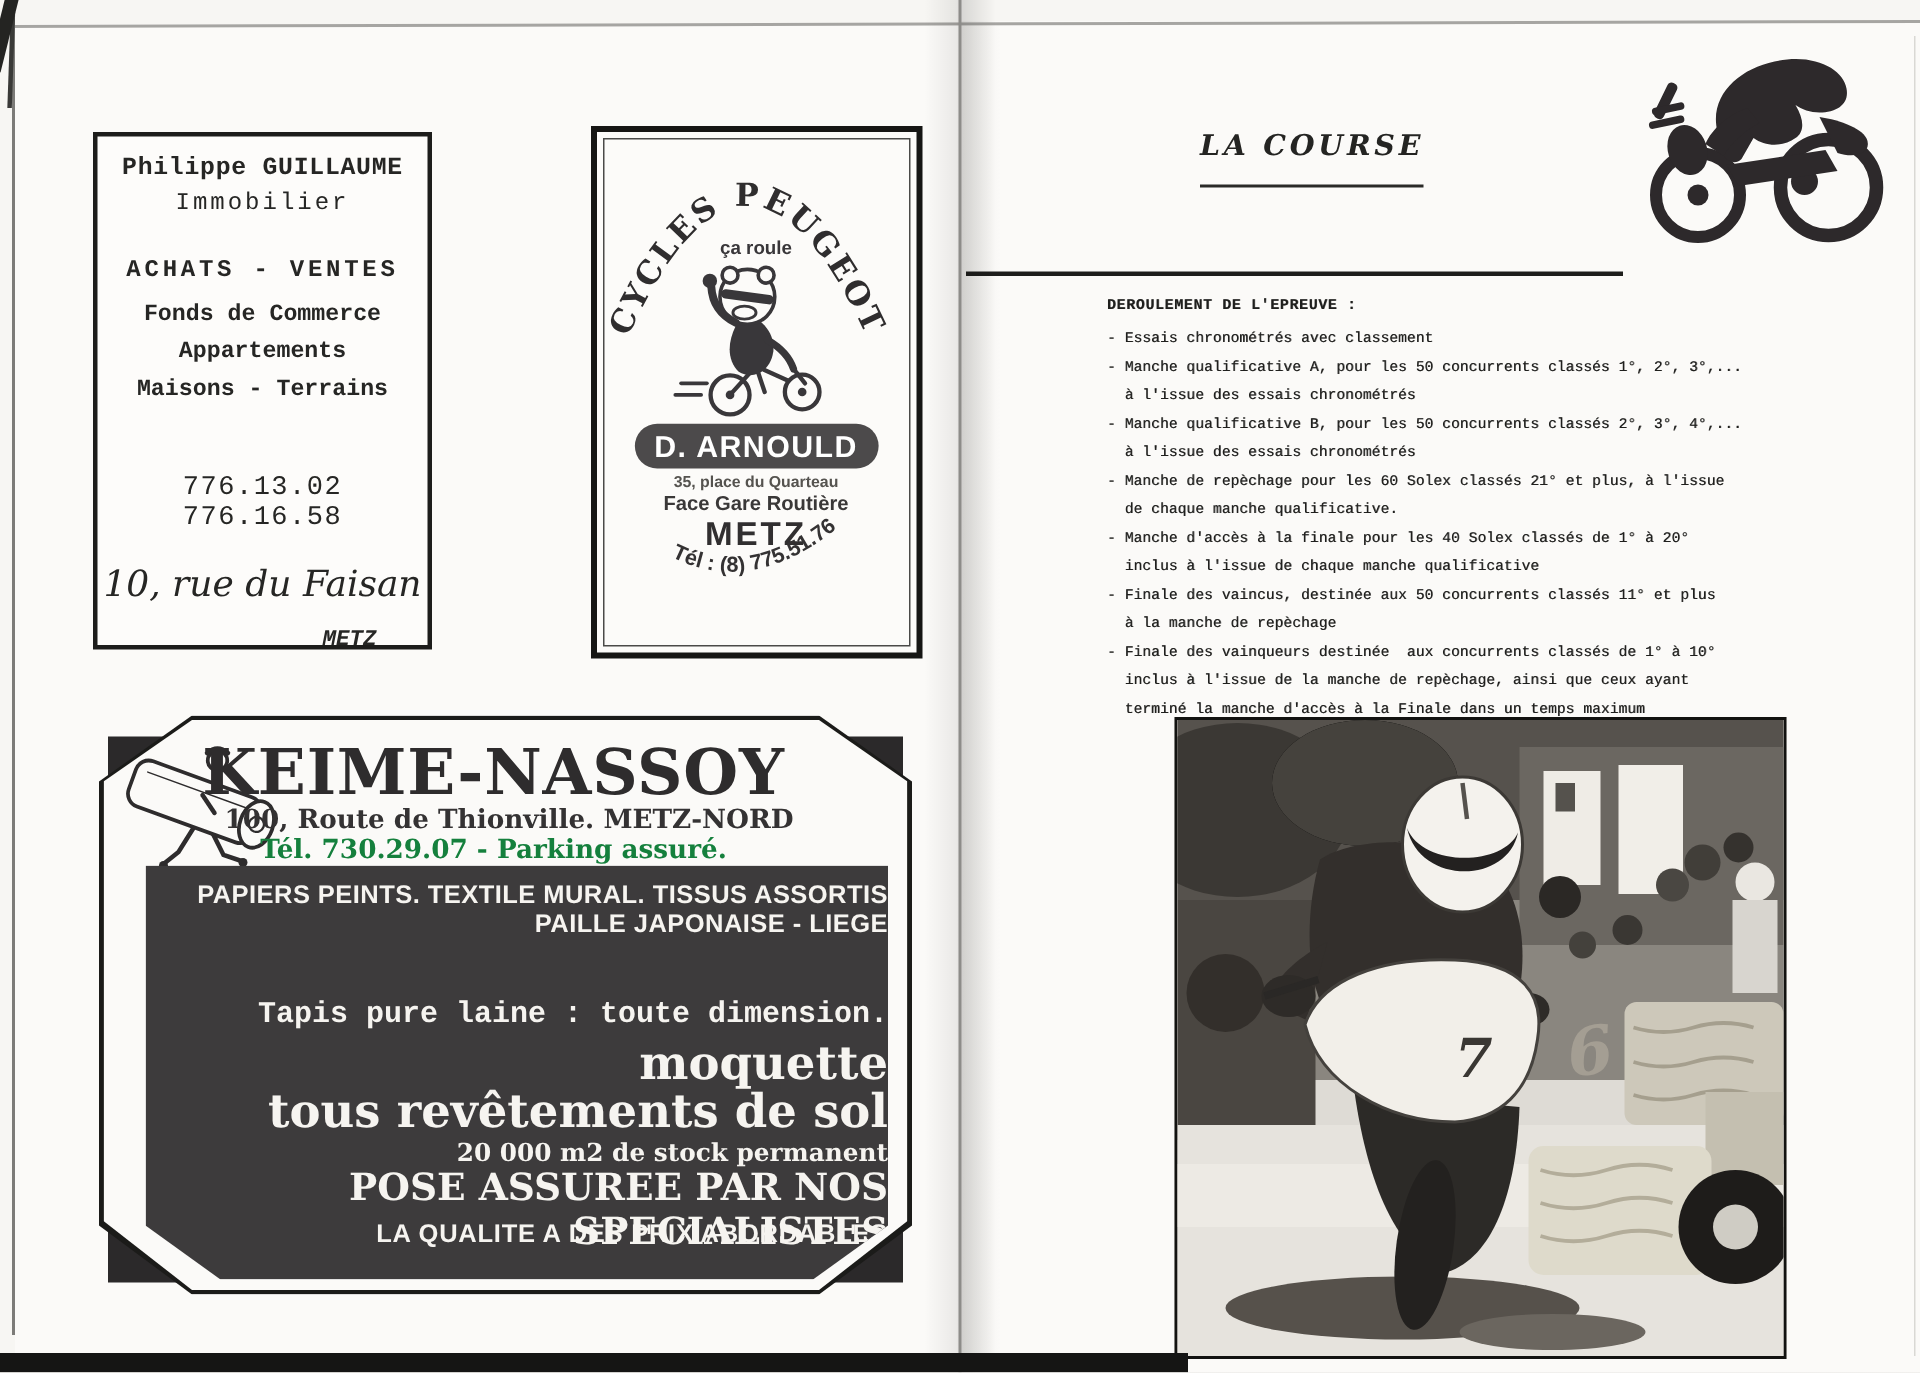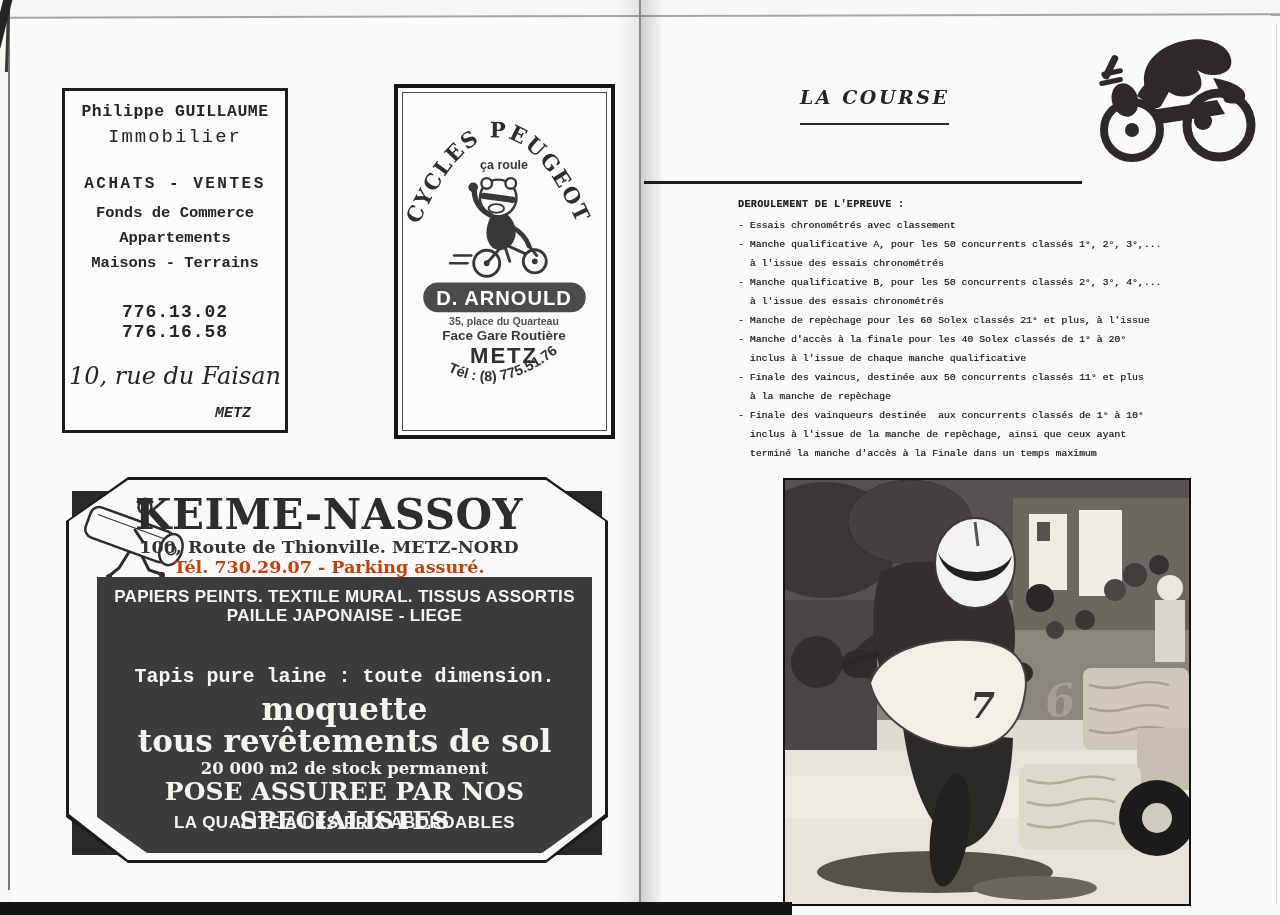--- a/index.html
+++ b/index.html
@@ -18,51 +18,51 @@
       background:linear-gradient(90deg,rgba(0,0,0,0) 0%,rgba(0,0,0,0.07) 45%,rgba(0,0,0,0.13) 52%,rgba(0,0,0,0) 100%);}
   .fold-line{position:absolute;left:639px;top:0;width:2px;height:915px;background:#8d8c89;}
   .bottom-bar{position:absolute;left:0;top:902px;width:792px;height:13px;background:#151514;}
   .right-edge-line{position:absolute;left:1276px;top:24px;width:1px;height:880px;background:#d9d8d4;}
 
   
   .guillaume{position:absolute;left:62px;top:88px;width:226px;height:345px;
       border:3px solid #1d1d1b;background:#fdfcfa;text-align:center;
       font-family:"Liberation Mono",monospace;color:#262624;box-sizing:border-box;}
   .g-name{margin-top:11px;font-size:16.5px;letter-spacing:0.5px;font-weight:bold;}
-  .g-sub{margin-top:5px;font-size:19px;letter-spacing:2px;}
+  .g-sub{margin-top:5px;font-size:16px;letter-spacing:2px;}
   .g-achats{margin-top:27px;font-size:16px;letter-spacing:2.5px;font-weight:bold;}
   .g-line{margin-top:7px;font-size:15.5px;font-weight:bold;}
   .g-line.first{margin-top:11px;}
-  .g-phone{margin-top:30px;font-size:18px;font-weight:bold;letter-spacing:1px;line-height:20px;}
+  .g-phone{margin-top:47px;font-size:18px;font-weight:normal;letter-spacing:1px;line-height:20px;}
   .g-addr{margin-top:20px;font-size:24px;font-style:italic;font-family:"DejaVu Serif",serif;}
   .g-city{margin-top:15px;font-size:15px;font-style:italic;font-weight:bold;text-align:right;padding-right:34px;}
 
   
   .peugeot{position:absolute;left:394px;top:84px;width:221px;height:355px;
       border:4px solid #161614;background:#fcfbf9;box-sizing:border-box;}
   .peugeot-inner-border{position:absolute;inset:4px;border:1.5px solid #4a4a48;}
   .peugeot-svg{position:absolute;inset:6px;}
 
   
   .keime{position:absolute;left:66px;top:477px;width:542px;height:386px;}
   .keime-dark{position:absolute;left:6px;top:14px;right:6px;bottom:8px;background:#2b292a;}
   .keime-oct-outer{position:absolute;inset:0;background:#1b1b19;
       clip-path:polygon(62px 0,480px 0,542px 44px,542px 340px,480px 386px,62px 386px,0 340px,0 44px);}
   .keime-oct-inner{position:absolute;inset:3px;background:#fbfaf8;
       clip-path:polygon(59px 0,477px 0,536px 41px,536px 334px,477px 380px,59px 380px,0 334px,0 41px);}
   .keime-logo{position:absolute;left:14px;top:12px;width:112px;height:98px;}
   .keime-title{position:absolute;left:60px;top:10px;width:400px;text-align:center;
       font-family:"DejaVu Serif",serif;font-weight:bold;font-size:42px;letter-spacing:0.5px;color:#2e2c2d;}
-  .keime-addr{position:absolute;left:60px;top:57px;width:400px;text-align:center;
+  .keime-addr{position:absolute;left:60px;top:57px;width:400px;text-align:right;
       font-family:"DejaVu Serif",serif;font-weight:bold;font-size:17.5px;color:#343233;}
   .keime-phone{position:absolute;left:60px;top:77px;width:400px;text-align:center;
-      font-family:"DejaVu Serif",serif;font-weight:bold;font-size:17.5px;color:#c2410c;}
+      font-family:"DejaVu Serif",serif;font-weight:bold;font-size:17.5px;color:#15803d;}
   .keime-panel{position:absolute;left:13px;right:13px;top:97px;bottom:7px;background:#3d3b3c;
       clip-path:polygon(0 0,100% 0,100% calc(100% - 36px),calc(100% - 50px) 100%,50px 100%,0 calc(100% - 36px));
-      color:#f6f4f0;text-align:center;margin-left:15px;}
+      color:#f6f4f0;text-align:right;margin-left:15px;}
   .kp-products{position:absolute;left:0;width:100%;font-weight:bold;font-size:17px;letter-spacing:0.3px;}
   .kp-tapis{position:absolute;left:0;width:100%;font-family:Liberation Mono, monospace;font-weight:bold;font-size:20px;}
   .kp-big{position:absolute;left:0;width:100%;font-family:"DejaVu Serif",serif;font-weight:bold;font-size:31px;}
   .kp-stock{position:absolute;left:0;width:100%;font-family:"DejaVu Serif",serif;font-weight:bold;font-size:16.5px;}
   .kp-pose{position:absolute;left:0;width:100%;font-family:"DejaVu Serif",serif;font-weight:bold;font-size:25px;}
   .kp-qualite{position:absolute;left:0;width:100%;font-weight:bold;font-size:17px;letter-spacing:0.5px;}
 
   
   .course-title{position:absolute;left:800px;top:86px;
       font-family:"DejaVu Serif",serif;font-style:italic;font-weight:bold;font-size:19px;
@@ -201,20 +201,21 @@
   <div class="rule"></div>
   <div class="race-heading">DEROULEMENT DE L'EPREUVE :</div>
   <div class="race-body">
 
   <div class="race-line">- Essais chronométrés avec classement</div>
       <div class="race-line">- Manche qualificative A, pour les 50 concurrents classés 1°, 2°, 3°,...</div>
       <div class="race-line">  à l'issue des essais chronométrés</div>
       <div class="race-line">- Manche qualificative B, pour les 50 concurrents classés 2°, 3°, 4°,...</div>
       <div class="race-line">  à l'issue des essais chronométrés</div>
       <div class="race-line">- Manche de repèchage pour les 60 Solex classés 21° et plus, à l'issue</div>
+      <div class="race-line">  de chaque manche qualificative.</div>
       <div class="race-line">- Manche d'accès à la finale pour les 40 Solex classés de 1° à 20°</div>
       <div class="race-line">  inclus à l'issue de chaque manche qualificative</div>
       <div class="race-line">- Finale des vaincus, destinée aux 50 concurrents classés 11° et plus</div>
       <div class="race-line">  à la manche de repèchage</div>
       <div class="race-line">- Finale des vainqueurs destinée  aux concurrents classés de 1° à 10°</div>
       <div class="race-line">  inclus à l'issue de la manche de repèchage, ainsi que ceux ayant</div>
       <div class="race-line">  terminé la manche d'accès à la Finale dans un temps maximum</div>
     </div>
 
   <div class="photo">

